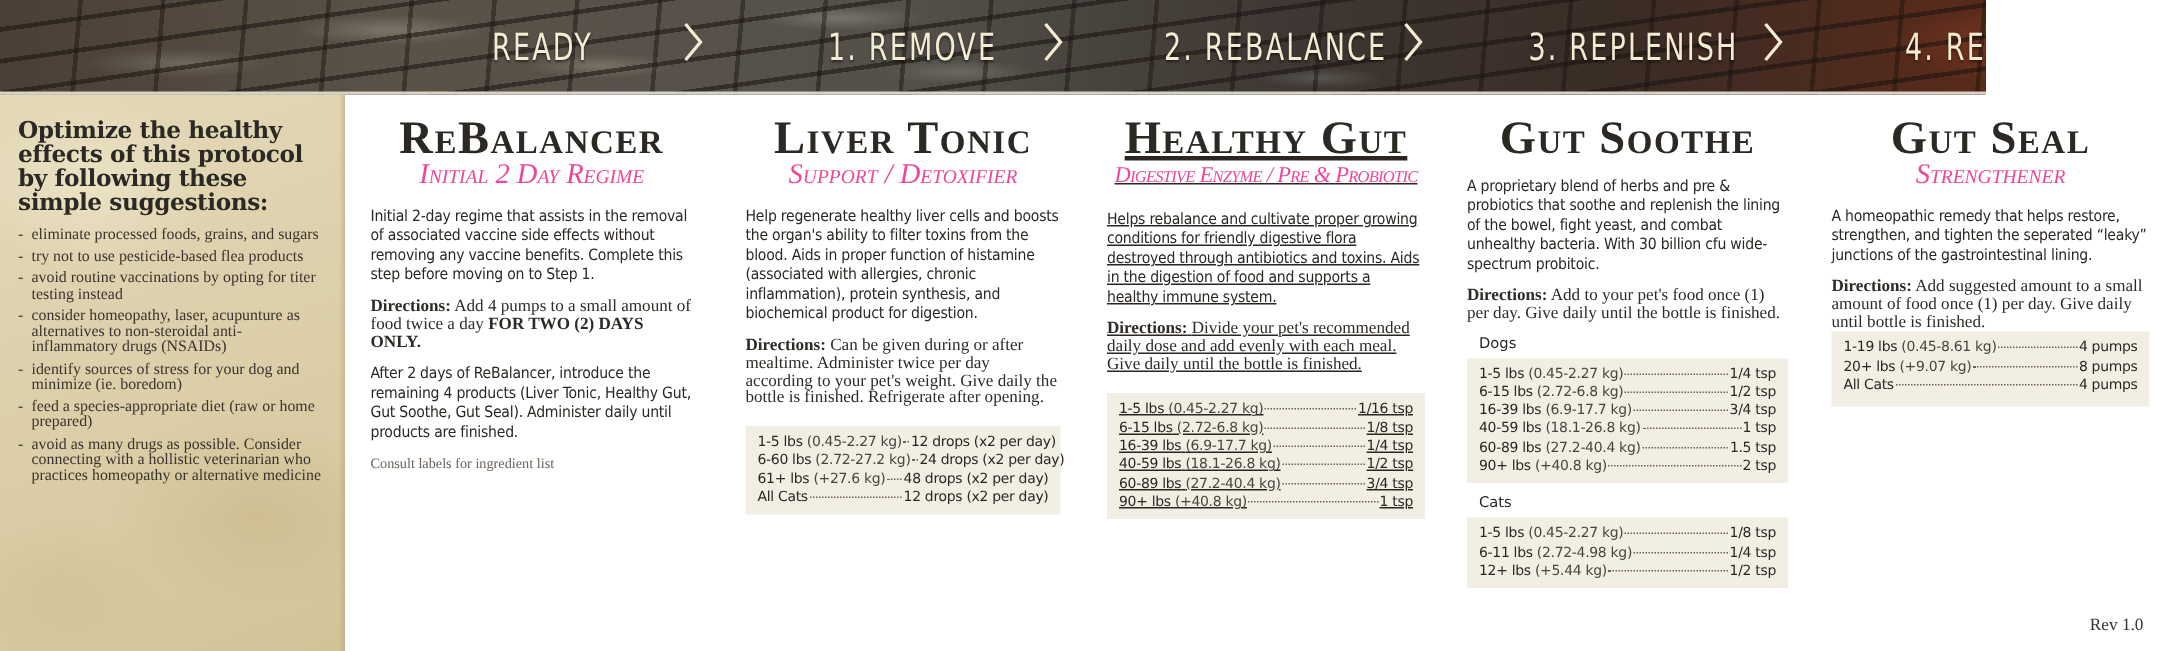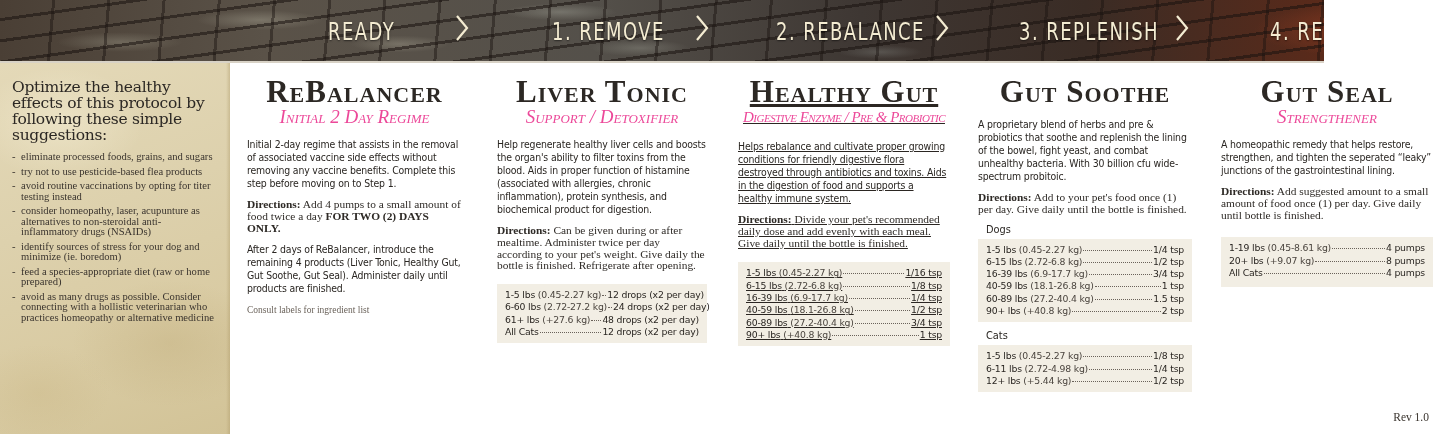--- a/index.html
+++ b/index.html
@@ -49,21 +49,21 @@
       radial-gradient(ellipse 140px 90px at 170px 280px, rgba(190,170,120,0.35), rgba(0,0,0,0) 70%),
       radial-gradient(ellipse 100px 70px at 40px 330px, rgba(200,180,130,0.3), rgba(0,0,0,0) 70%),
       linear-gradient(160deg, #e4d9b8 0%, #ddd1ad 40%, #d9cba3 70%, #d2c397 100%);
     padding: 16px 12px 0 12px;
   }
   .sidebar::after {
     content: ""; position: absolute; right: 0; top: 0; bottom: 0; width: 4px;
     background: linear-gradient(90deg, rgba(0,0,0,0), rgba(170,150,100,0.4));
   }
   .sidebar-title {
-    font-family: "DejaVu Serif", serif; font-weight: normal; font-size: 15.5px; line-height: 16px;
+    font-family: "DejaVu Serif", serif; font-weight: bold; font-size: 15.5px; line-height: 16px;
     color: #2c2824; letter-spacing: -0.3px;
   }
   .tips { margin-top: 9px; list-style: none; }
   .tips li {
     position: relative; padding-left: 9px; margin-bottom: 4px;
     font-family: "Liberation Serif", serif; font-size: 10.6px; line-height: 10.5px; color: #3a342e;
   }
   .tips li::before { content: "-"; position: absolute; left: 0; top: 0; }
 
   
@@ -297,21 +297,21 @@
 </div>
 
 <div class="col" style="left:1221px; width:212px;">
   <div class="p-title">Gut Seal</div>
   <div class="p-sub">Strengthener</div>
   <div class="p-desc">A homeopathic remedy that helps restore, strengthen, and tighten the seperated “leaky” junctions of the gastrointestinal lining.</div>
   <div class="p-dir">
     <b>Directions:</b>
     <span>Add suggested amount to a small amount of food once (1) per day. Give daily until bottle is finished.</span>
   </div>
-  <div class="dose" style="margin-top:16px; padding-bottom:8px">
+  <div class="dose" style="margin-top:0; padding-bottom:8px">
     <div class="dose-row">
         <span class="lbl"><span>1-19 lbs</span> <span class="kg">(0.45-8.61 kg)</span></span>
         <span class="dots"></span>
         <span class="amt">4 pumps</span>
       </div>
     <div class="dose-row">
         <span class="lbl"><span>20+ lbs</span> <span class="kg">(+9.07 kg)</span></span>
         <span class="dots"></span>
         <span class="amt">8 pumps</span>
       </div>

